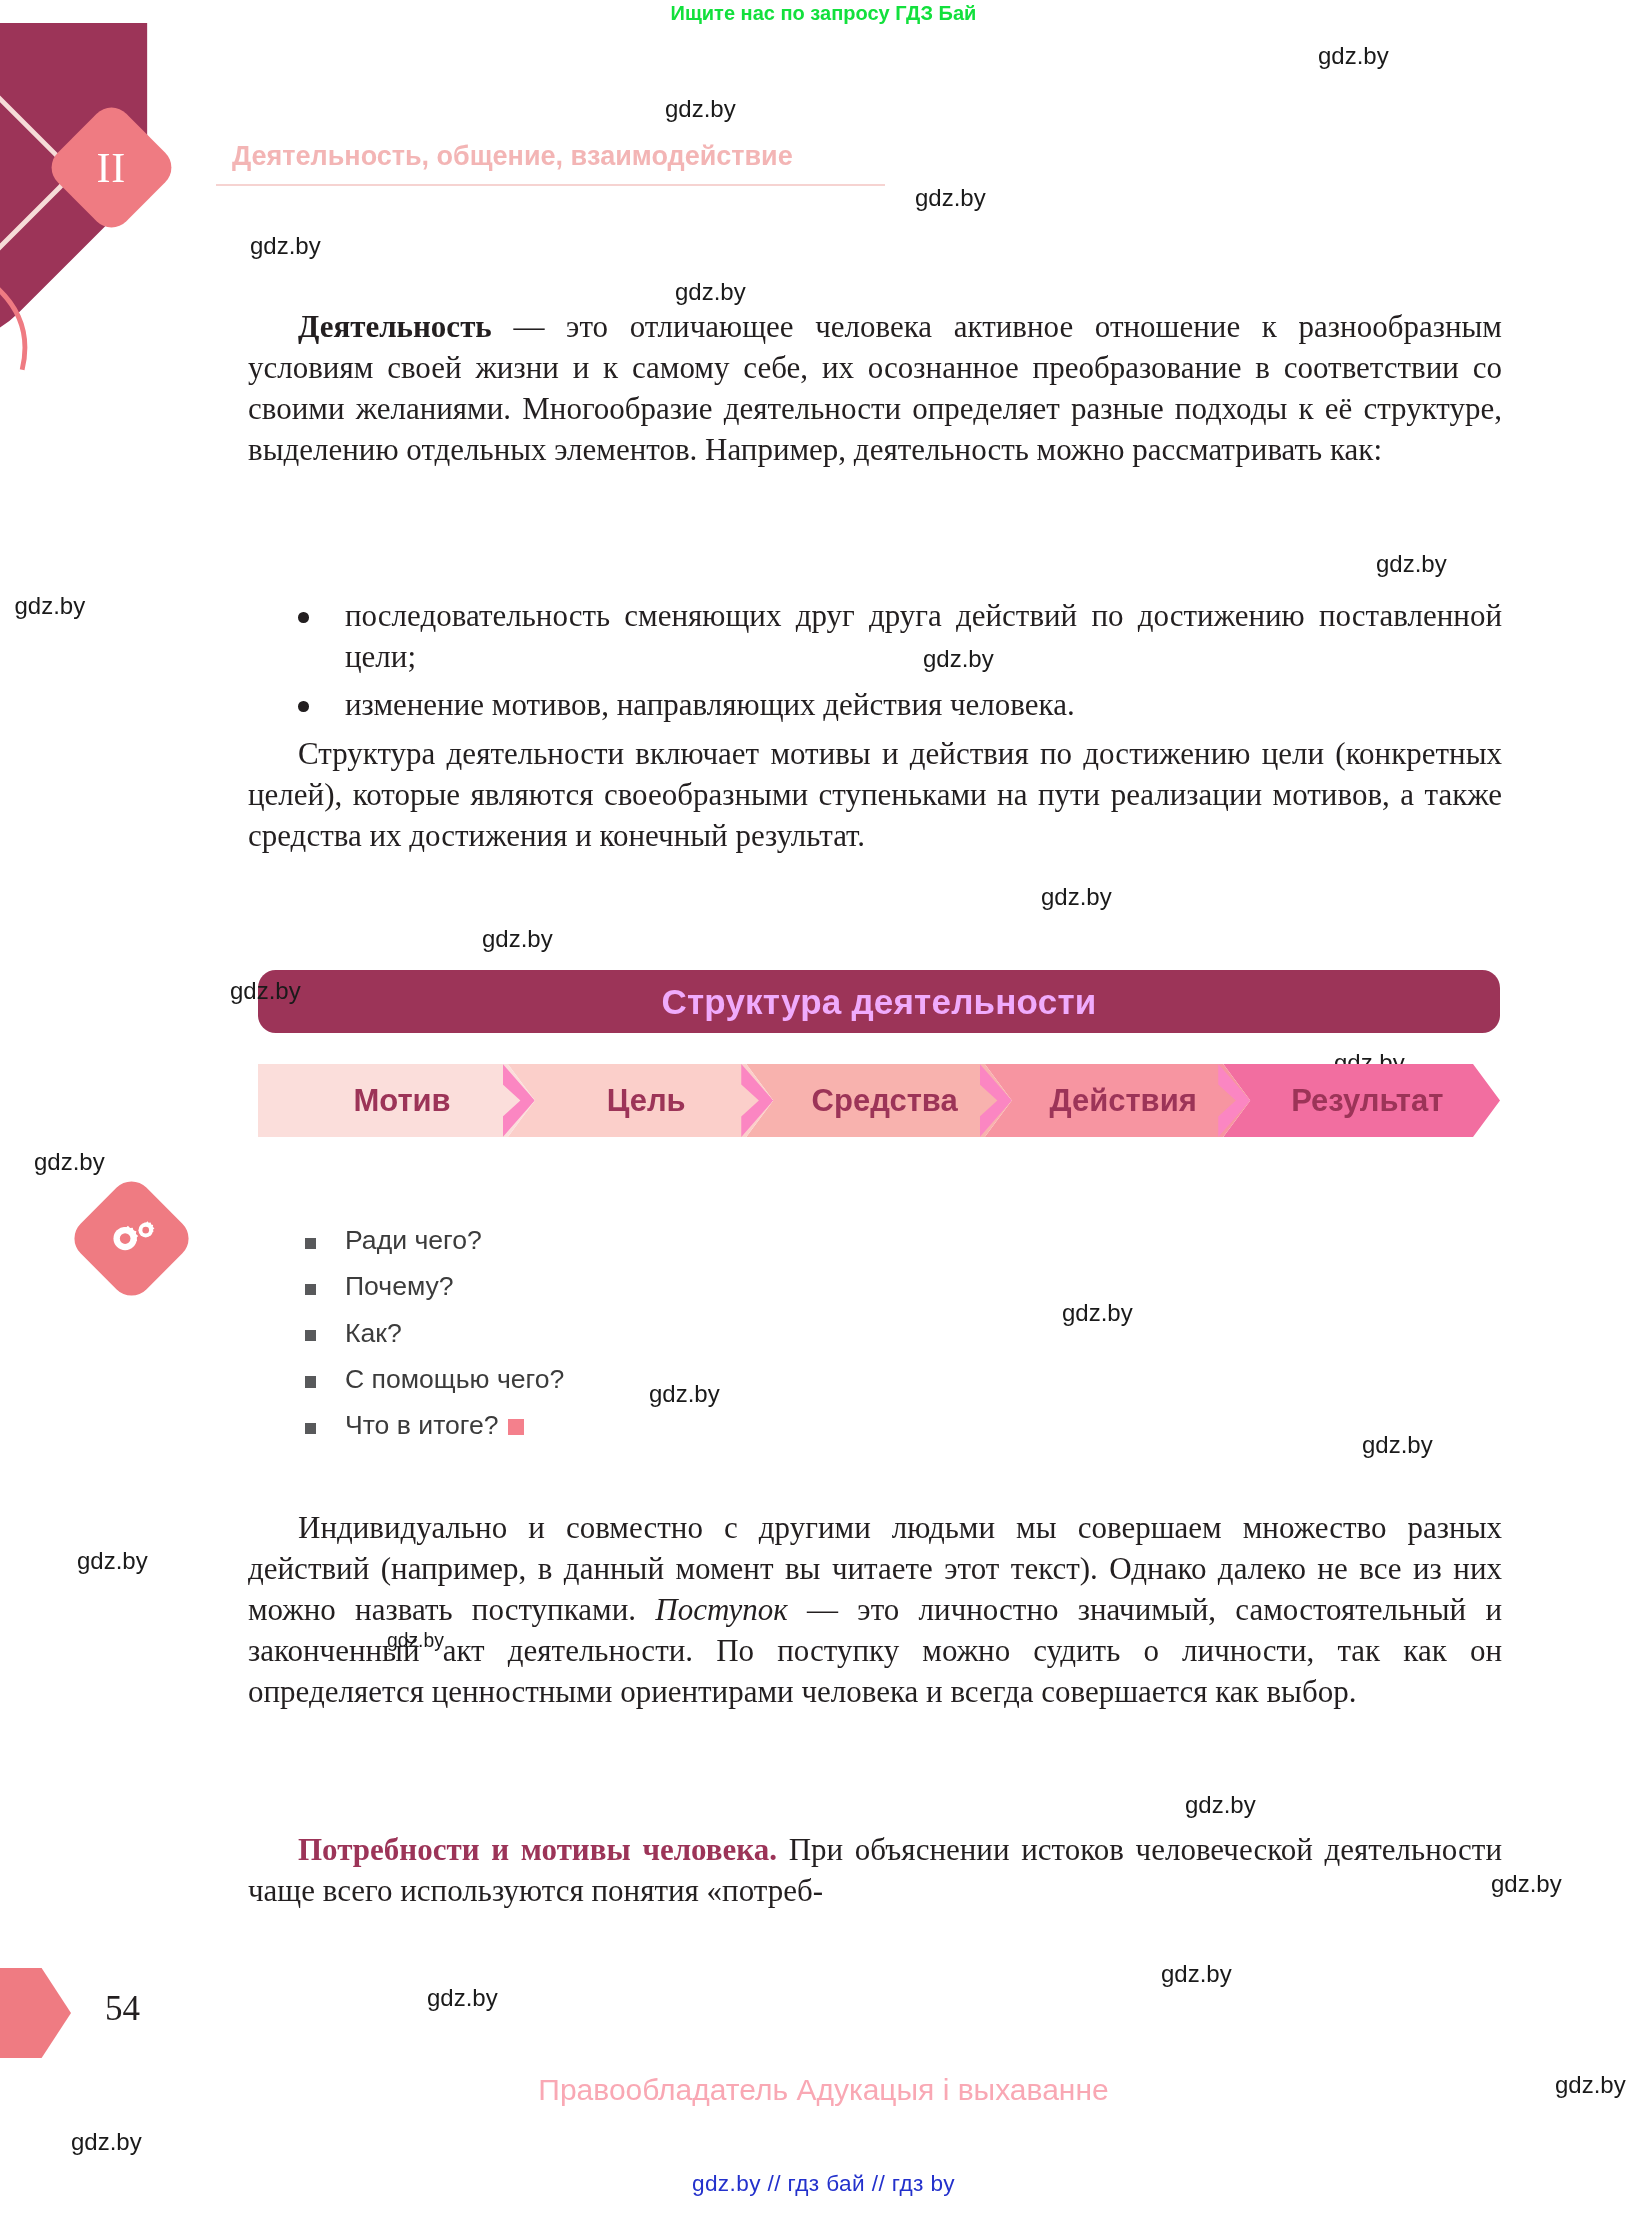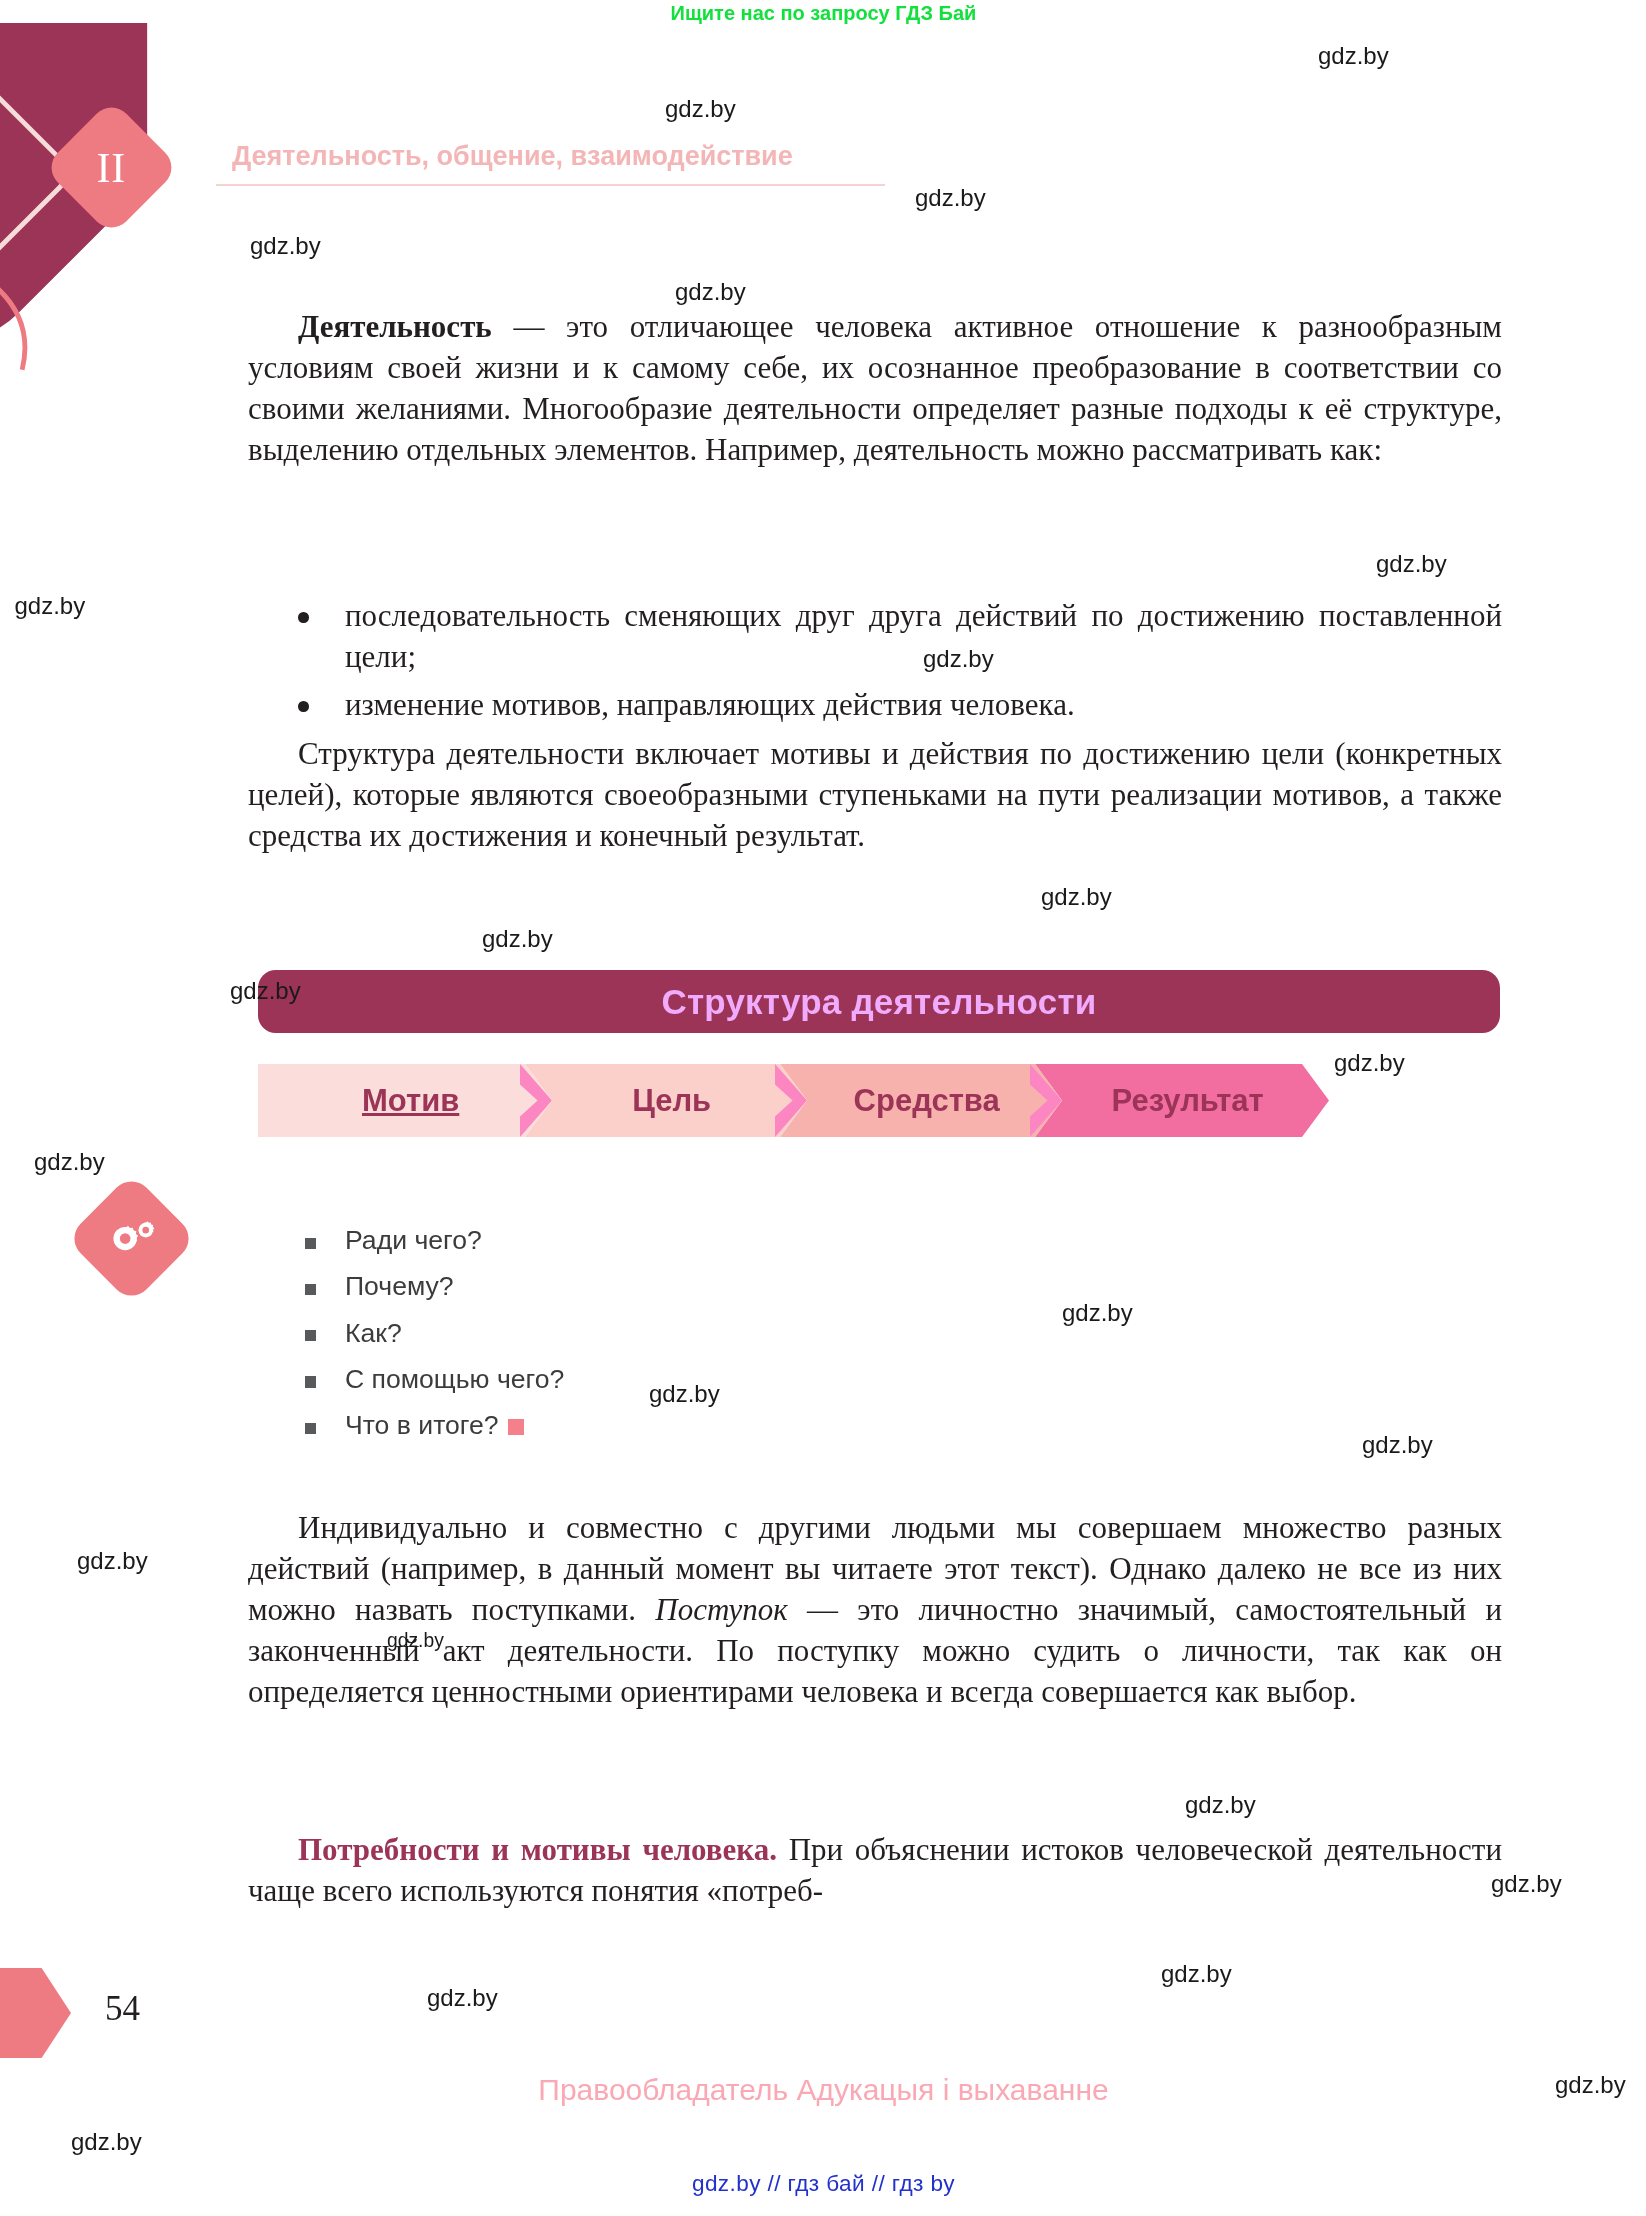--- a/index.html
+++ b/index.html
@@ -170,21 +170,20 @@
     font-weight: bold;
     font-size: 31px;
     color: #9c3458;
     margin-right: -27px;
     -webkit-clip-path: polygon(0 0, calc(100% - 27px) 0, 100% 50%, calc(100% - 27px) 100%, 0 100%, 27px 50%);
     clip-path: polygon(0 0, calc(100% - 27px) 0, 100% 50%, calc(100% - 27px) 100%, 0 100%, 27px 50%);
   }
   .chev:first-child {
     -webkit-clip-path: polygon(0 0, calc(100% - 27px) 0, 100% 50%, calc(100% - 27px) 100%, 0 100%);
     clip-path: polygon(0 0, calc(100% - 27px) 0, 100% 50%, calc(100% - 27px) 100%, 0 100%);
-    text-decoration: underline;
   }
   .chev span { position: relative; z-index: 2; padding-left: 11.3px; }
 
   
   .gear-badge {
     position: absolute;
     left: 85px;
     top: 1192px;
     width: 93px;
     height: 93px;
@@ -341,20 +340,24 @@
     <div class="chev" style="width: 294px; background: rgb(251, 222, 219); z-index: 10;">
       <span>Мотив</span>
     <div style="position: absolute; right: 0px; top: 0px; width: 32px; height: 73px; background: rgb(251, 134, 194); clip-path: polygon(0px 0px, 100% 50%, 0px 100%, 0px 72%, 55% 50%, 0px 28%); z-index: 1;"></div>
       </div>
     <div class="chev" style="width: 282px; background: rgb(251, 207, 202); z-index: 9;">
       <span>Цель</span>
     <div style="position: absolute; right: 0px; top: 0px; width: 32px; height: 73px; background: rgb(251, 134, 194); clip-path: polygon(0px 0px, 100% 50%, 0px 100%, 0px 72%, 55% 50%, 0px 28%); z-index: 1;"></div>
       </div>
     <div class="chev" style="width: 282px; background: rgb(248, 178, 174); z-index: 8;">
       <span>Средства</span>
+    <div style="position: absolute; right: 0px; top: 0px; width: 32px; height: 73px; background: rgb(251, 134, 194); clip-path: polygon(0px 0px, 100% 50%, 0px 100%, 0px 72%, 55% 50%, 0px 28%); z-index: 1;"></div>
+      </div>
+    <div class="chev" style="width: 282px; background: rgb(247, 149, 161); z-index: 7;">
+      <span>Действия</span>
     <div style="position: absolute; right: 0px; top: 0px; width: 32px; height: 73px; background: rgb(251, 134, 194); clip-path: polygon(0px 0px, 100% 50%, 0px 100%, 0px 72%, 55% 50%, 0px 28%); z-index: 1;"></div>
       </div>
     <div class="chev" style="width: 294px; background: rgb(242, 110, 160); z-index: 6; margin-right: 0px;">
       <span>Результат</span>
     </div>
   </div>
 
   <div class="gear-badge">
     <div class="gear-inner">
       <svg width="60" height="50" viewBox="0 0 74 62">

